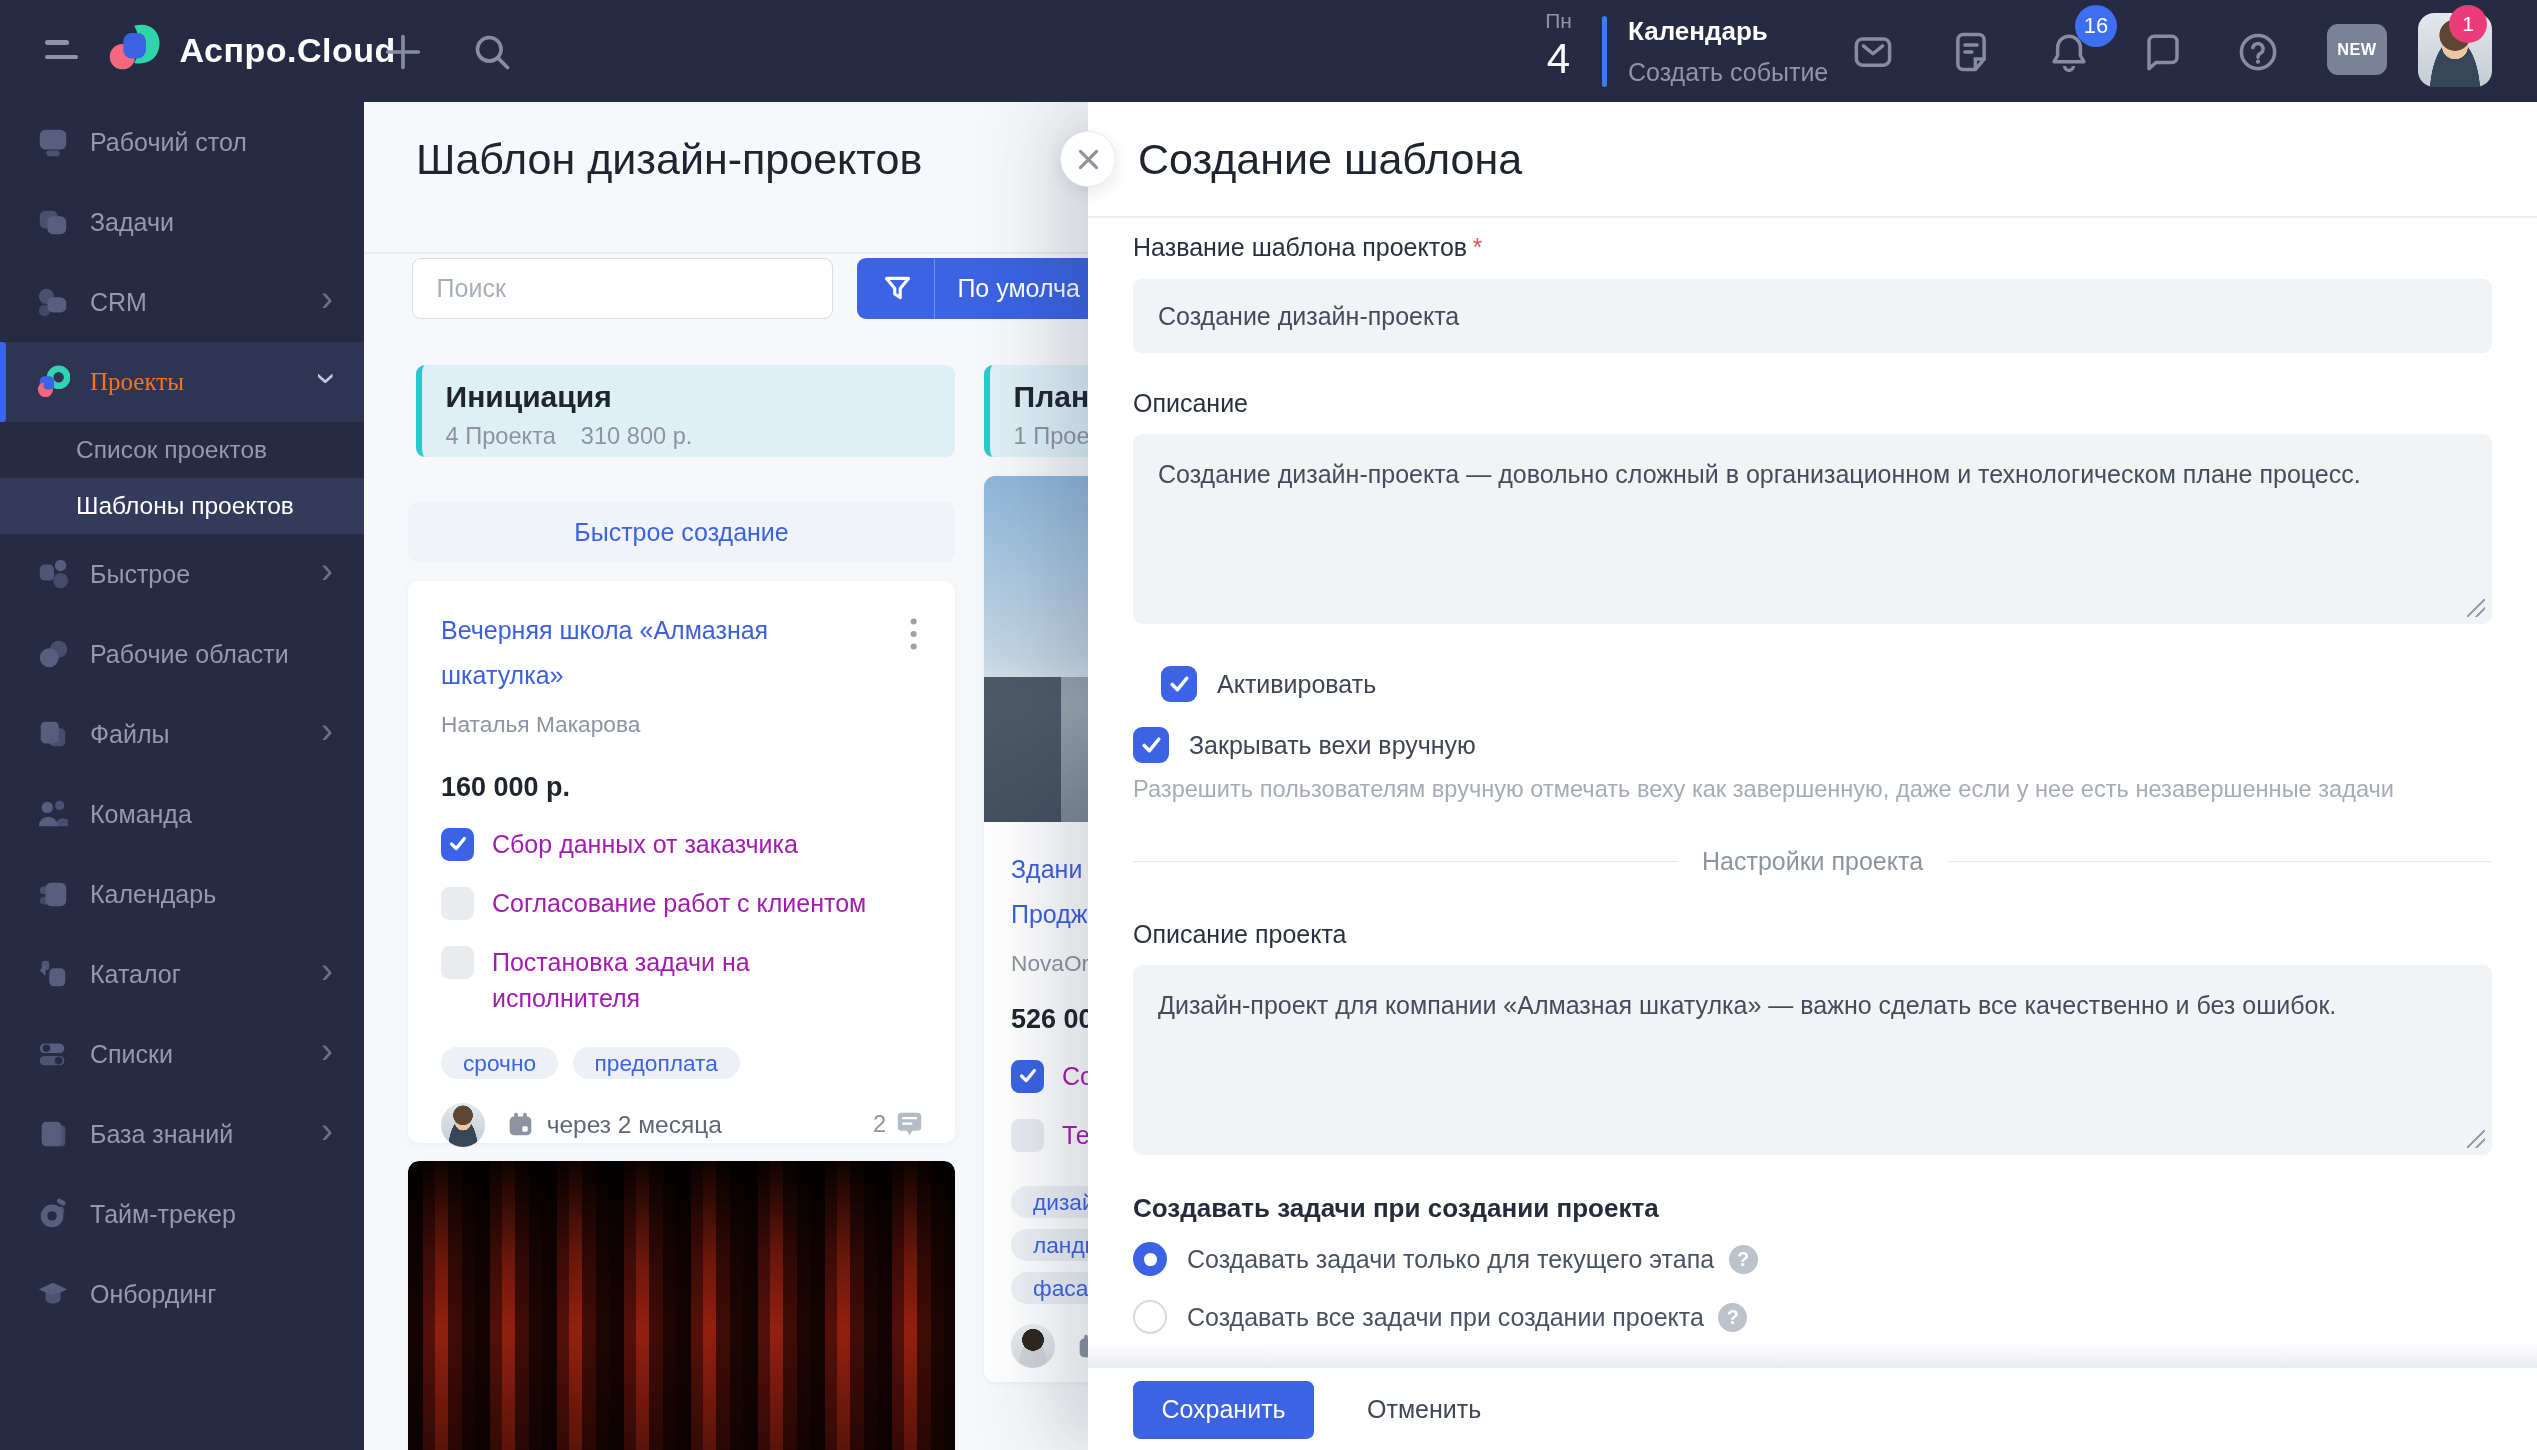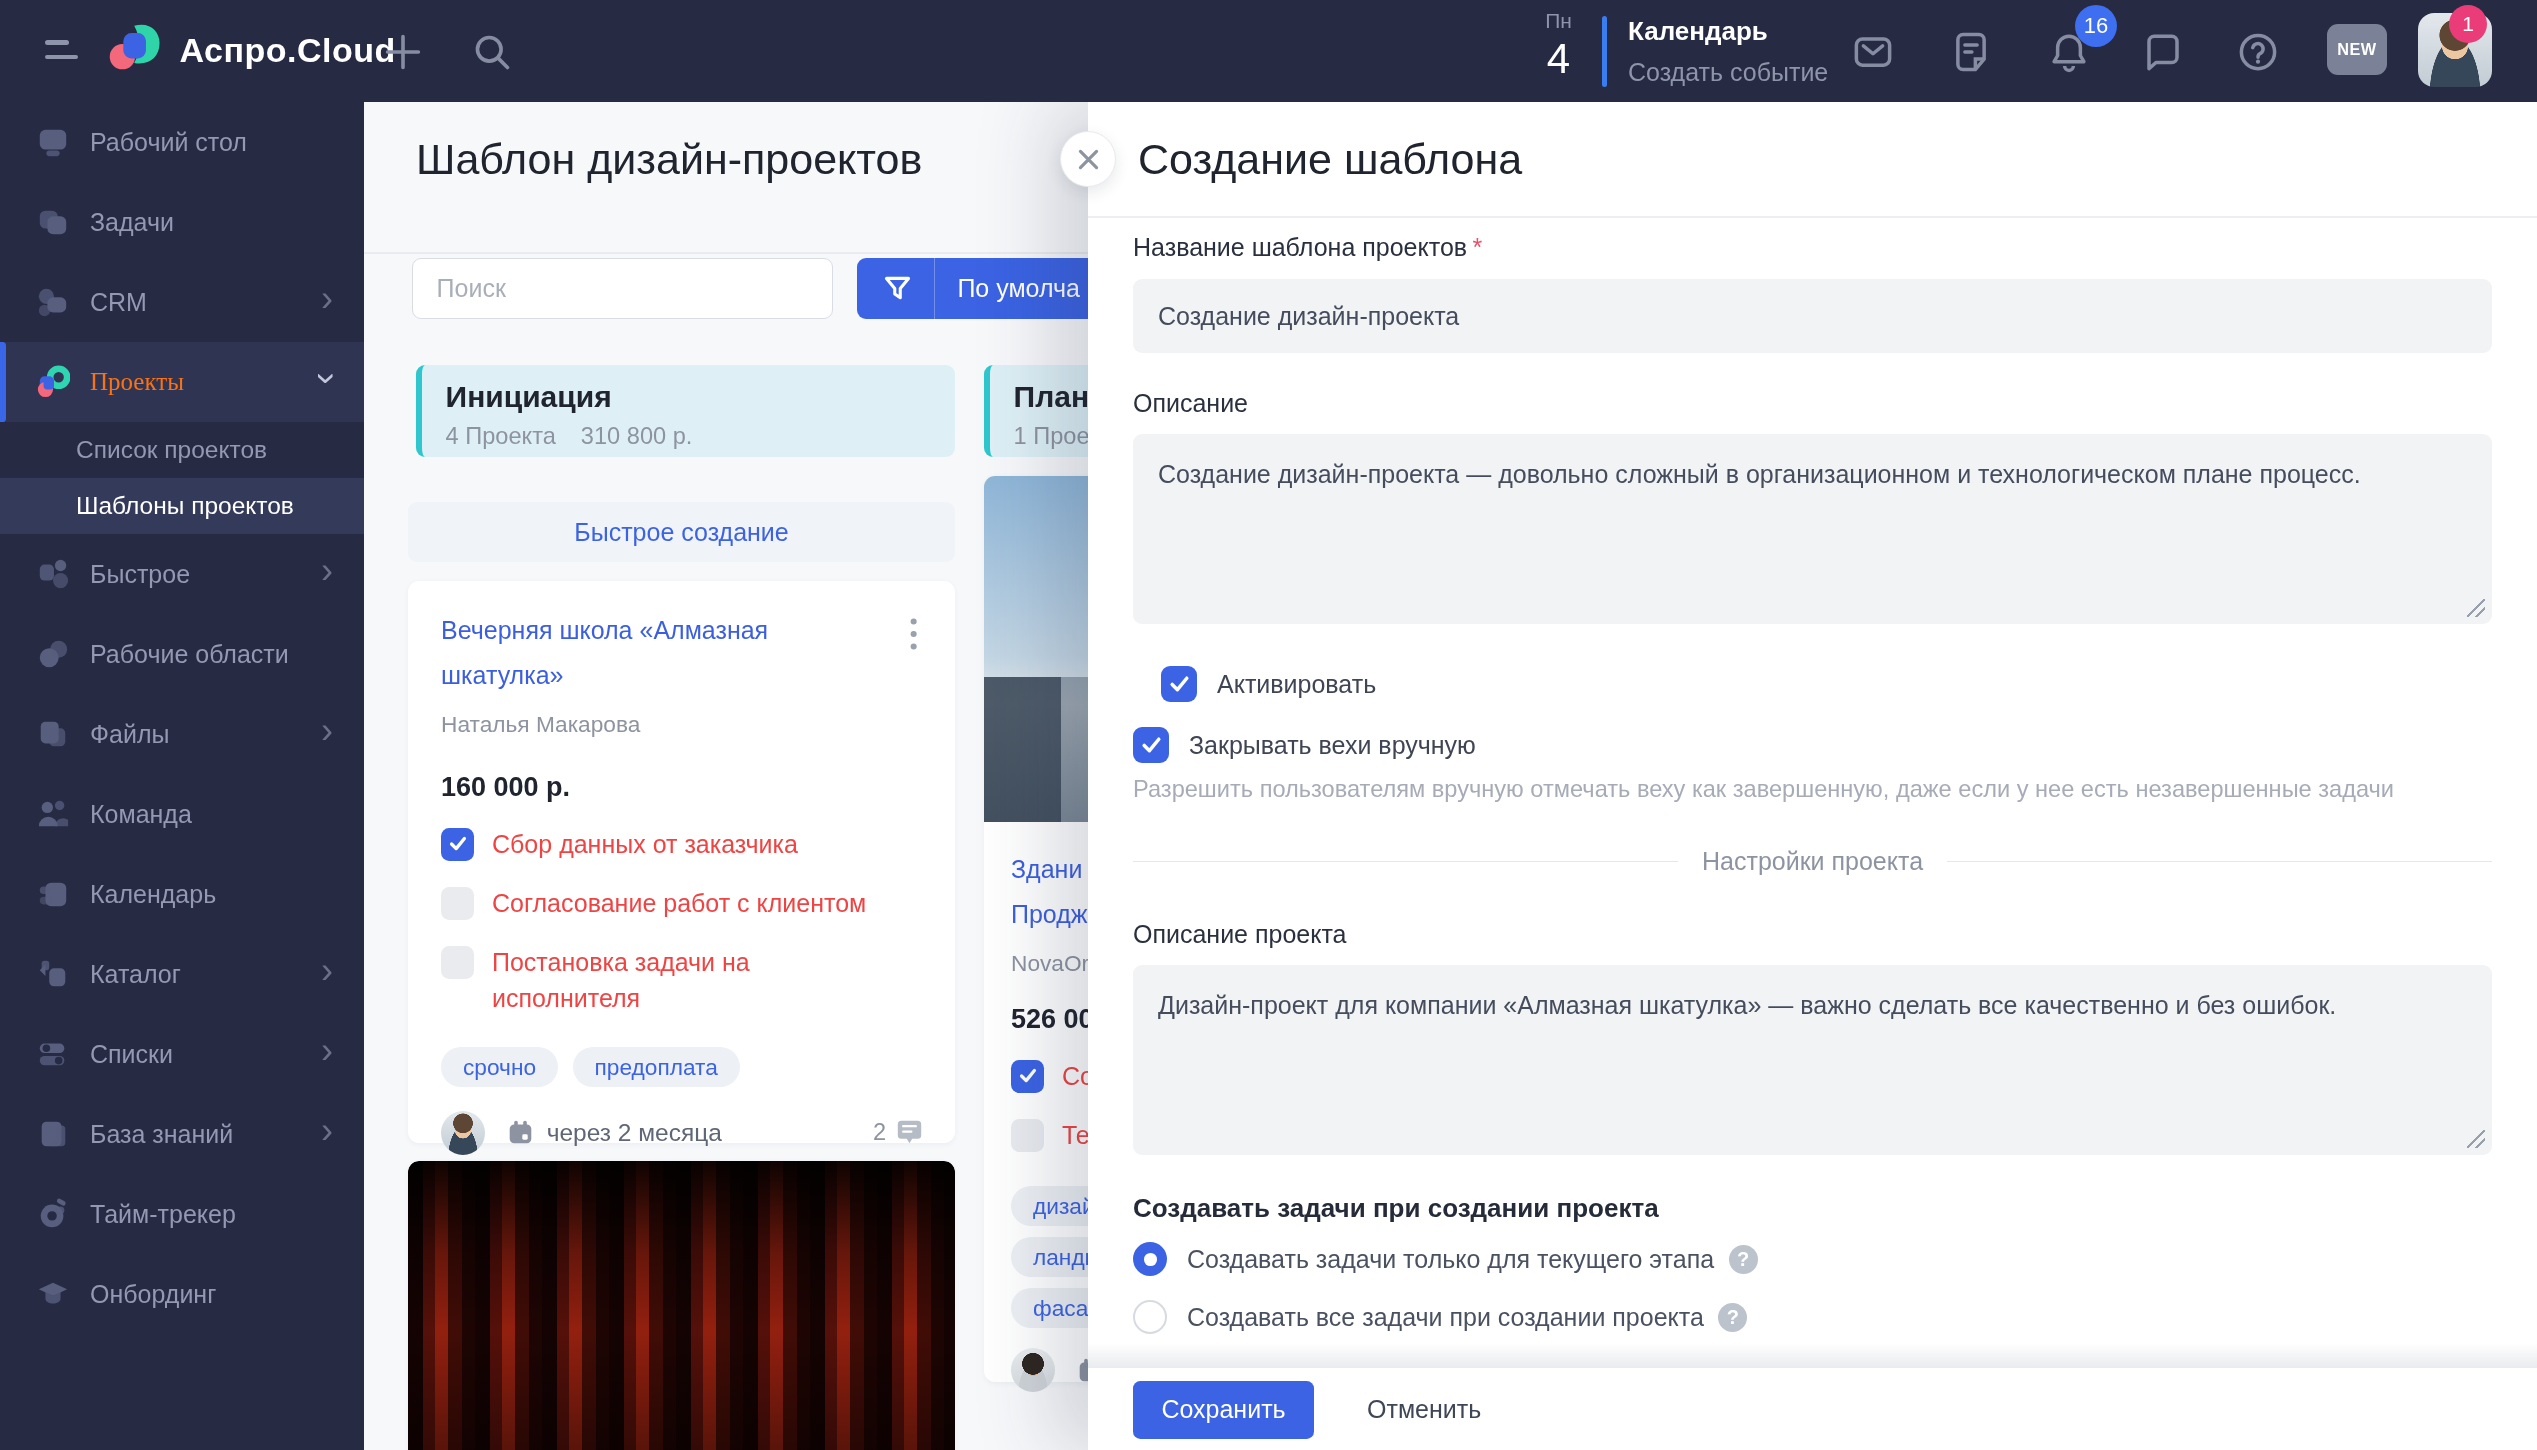--- a/index.html
+++ b/index.html
@@ -63,23 +63,23 @@
   .qc-btn { position:absolute; left:44px; top:400px; width:547px; height:60px; background:#f0f3f7; border-radius:9px; display:flex; align-items:center; justify-content:center; color:#3b63e3; font-size:25px; cursor:pointer; }
   .card { position:absolute; background:#fff; border-radius:11px; box-shadow:0 1.8px 5.4px rgba(40,50,70,.05); }
   .card1 { left:44px; top:479px; width:547px; height:562px; padding:27px 31px 0 33px; }
   .c-title { color:#3c5fe0; font-size:25px; line-height:45px; width:426px; cursor:pointer; }
   .kebab { position:absolute; right:23.6px; top:33px; width:36px; height:40px; display:flex; align-items:center; justify-content:center; cursor:pointer; }
   .c-author { color:#8d93a0; font-size:22.7px; margin-top:12.7px; }
   .c-price { color:#20242f; font-size:27px; font-weight:700; margin-top:34px; }
   .chk-row { display:flex; align-items:flex-start; margin-top:25px; cursor:pointer; }
   .cb { width:33px; height:33px; border-radius:8.2px; background:#e9ebef; flex:none; display:flex; align-items:center; justify-content:center; }
   .cb.on { background:#3b63e3; }
-  .chk-row .chk-label { font-size:25px; color:#ef4444; margin-left:18px; line-height:36px; margin-top:-1.8px; }
+  .chk-row .chk-label { font-size:25px; color:#a21caf; margin-left:18px; line-height:36px; margin-top:-1.8px; }
   .tags { display:flex; gap:14.5px; margin-top:31px; }
-  .tag { height:40px; background:#edf0f4; border-radius:22px; color:#3b63e3; font-size:22.7px; display:flex; align-items:center; padding:0 22px; white-space:nowrap; cursor:pointer; }
+  .tag { height:32px; background:#edf0f4; border-radius:22px; color:#3b63e3; font-size:22.7px; display:flex; align-items:center; padding:0 22px; white-space:nowrap; cursor:pointer; }
   .c-footer { display:flex; align-items:center; margin-top:23.6px; }
   .avatar-s { width:44px; height:44px; border-radius:50%; flex:none;
     background:
       radial-gradient(circle at 50% 28%, #5d4634 0 25%, transparent 26%),
       radial-gradient(circle at 50% 44%, #ecc7a1 0 24%, transparent 25%),
       radial-gradient(ellipse at 50% 112%, #37475a 0 48%, transparent 49%),
       linear-gradient(#e3e8ec, #c2ccd4); }
   .avatar-w {
     background:
       radial-gradient(circle at 50% 36%, #2e2620 0 30%, transparent 31%),

